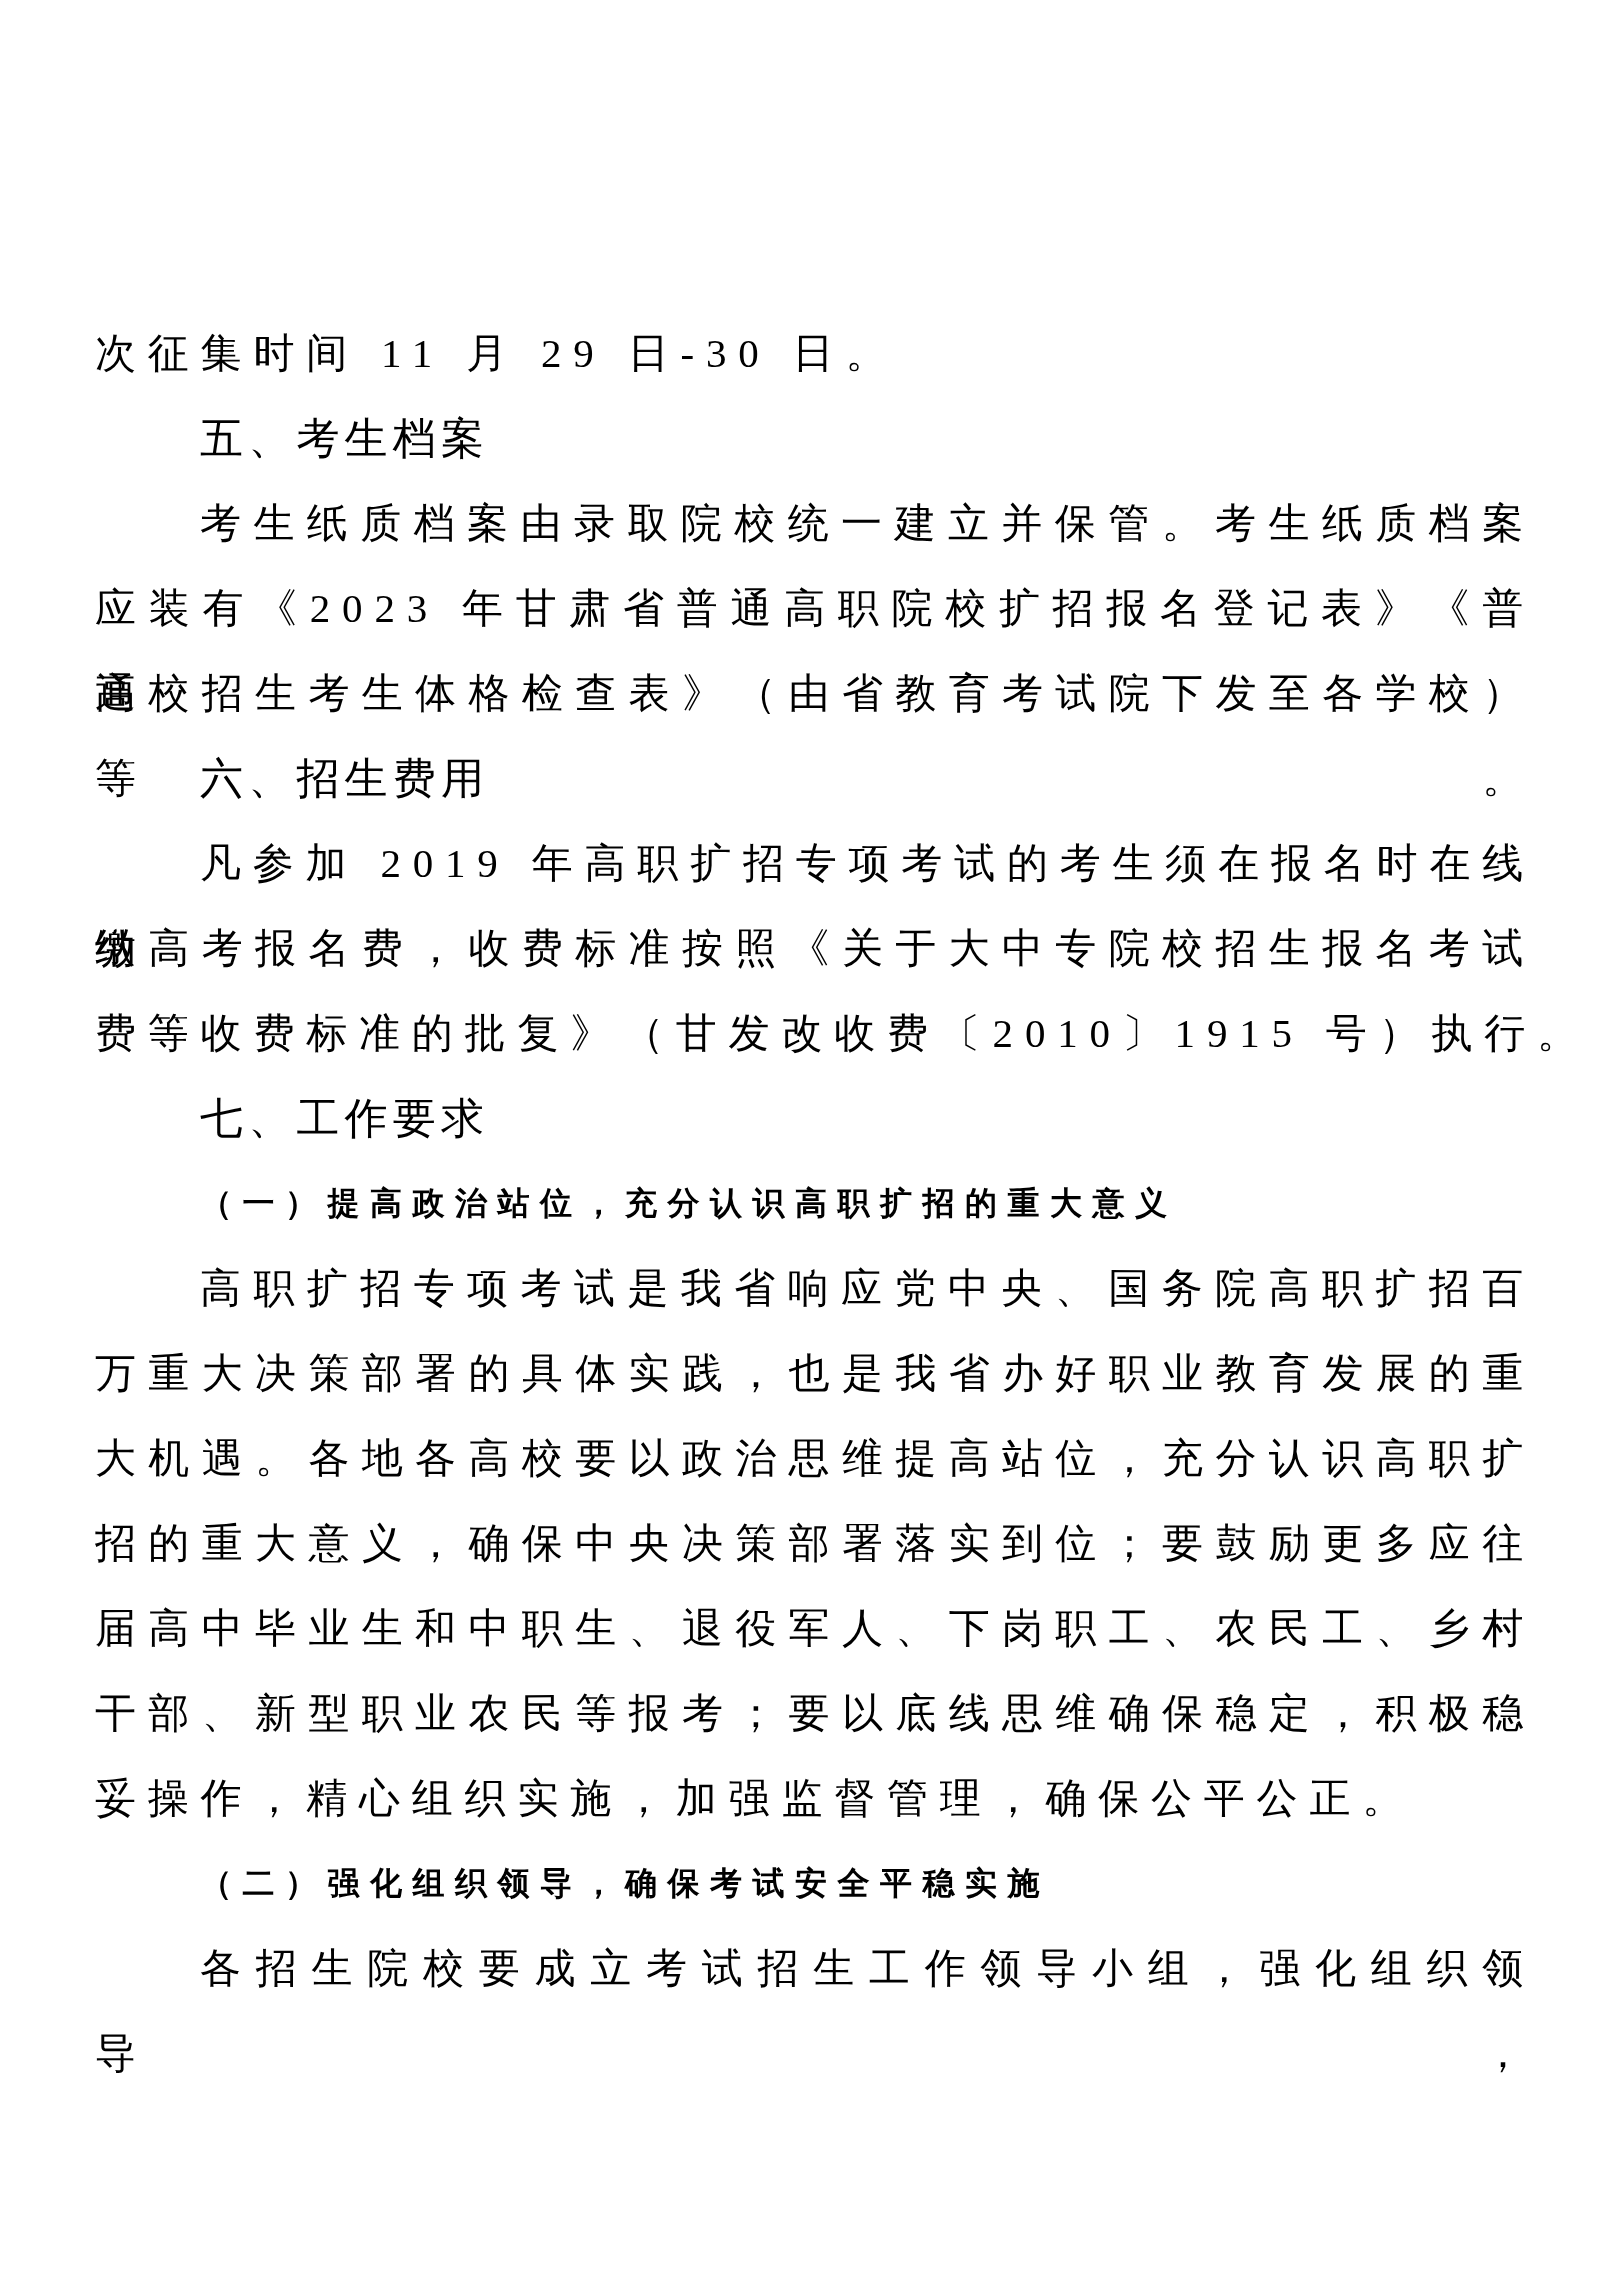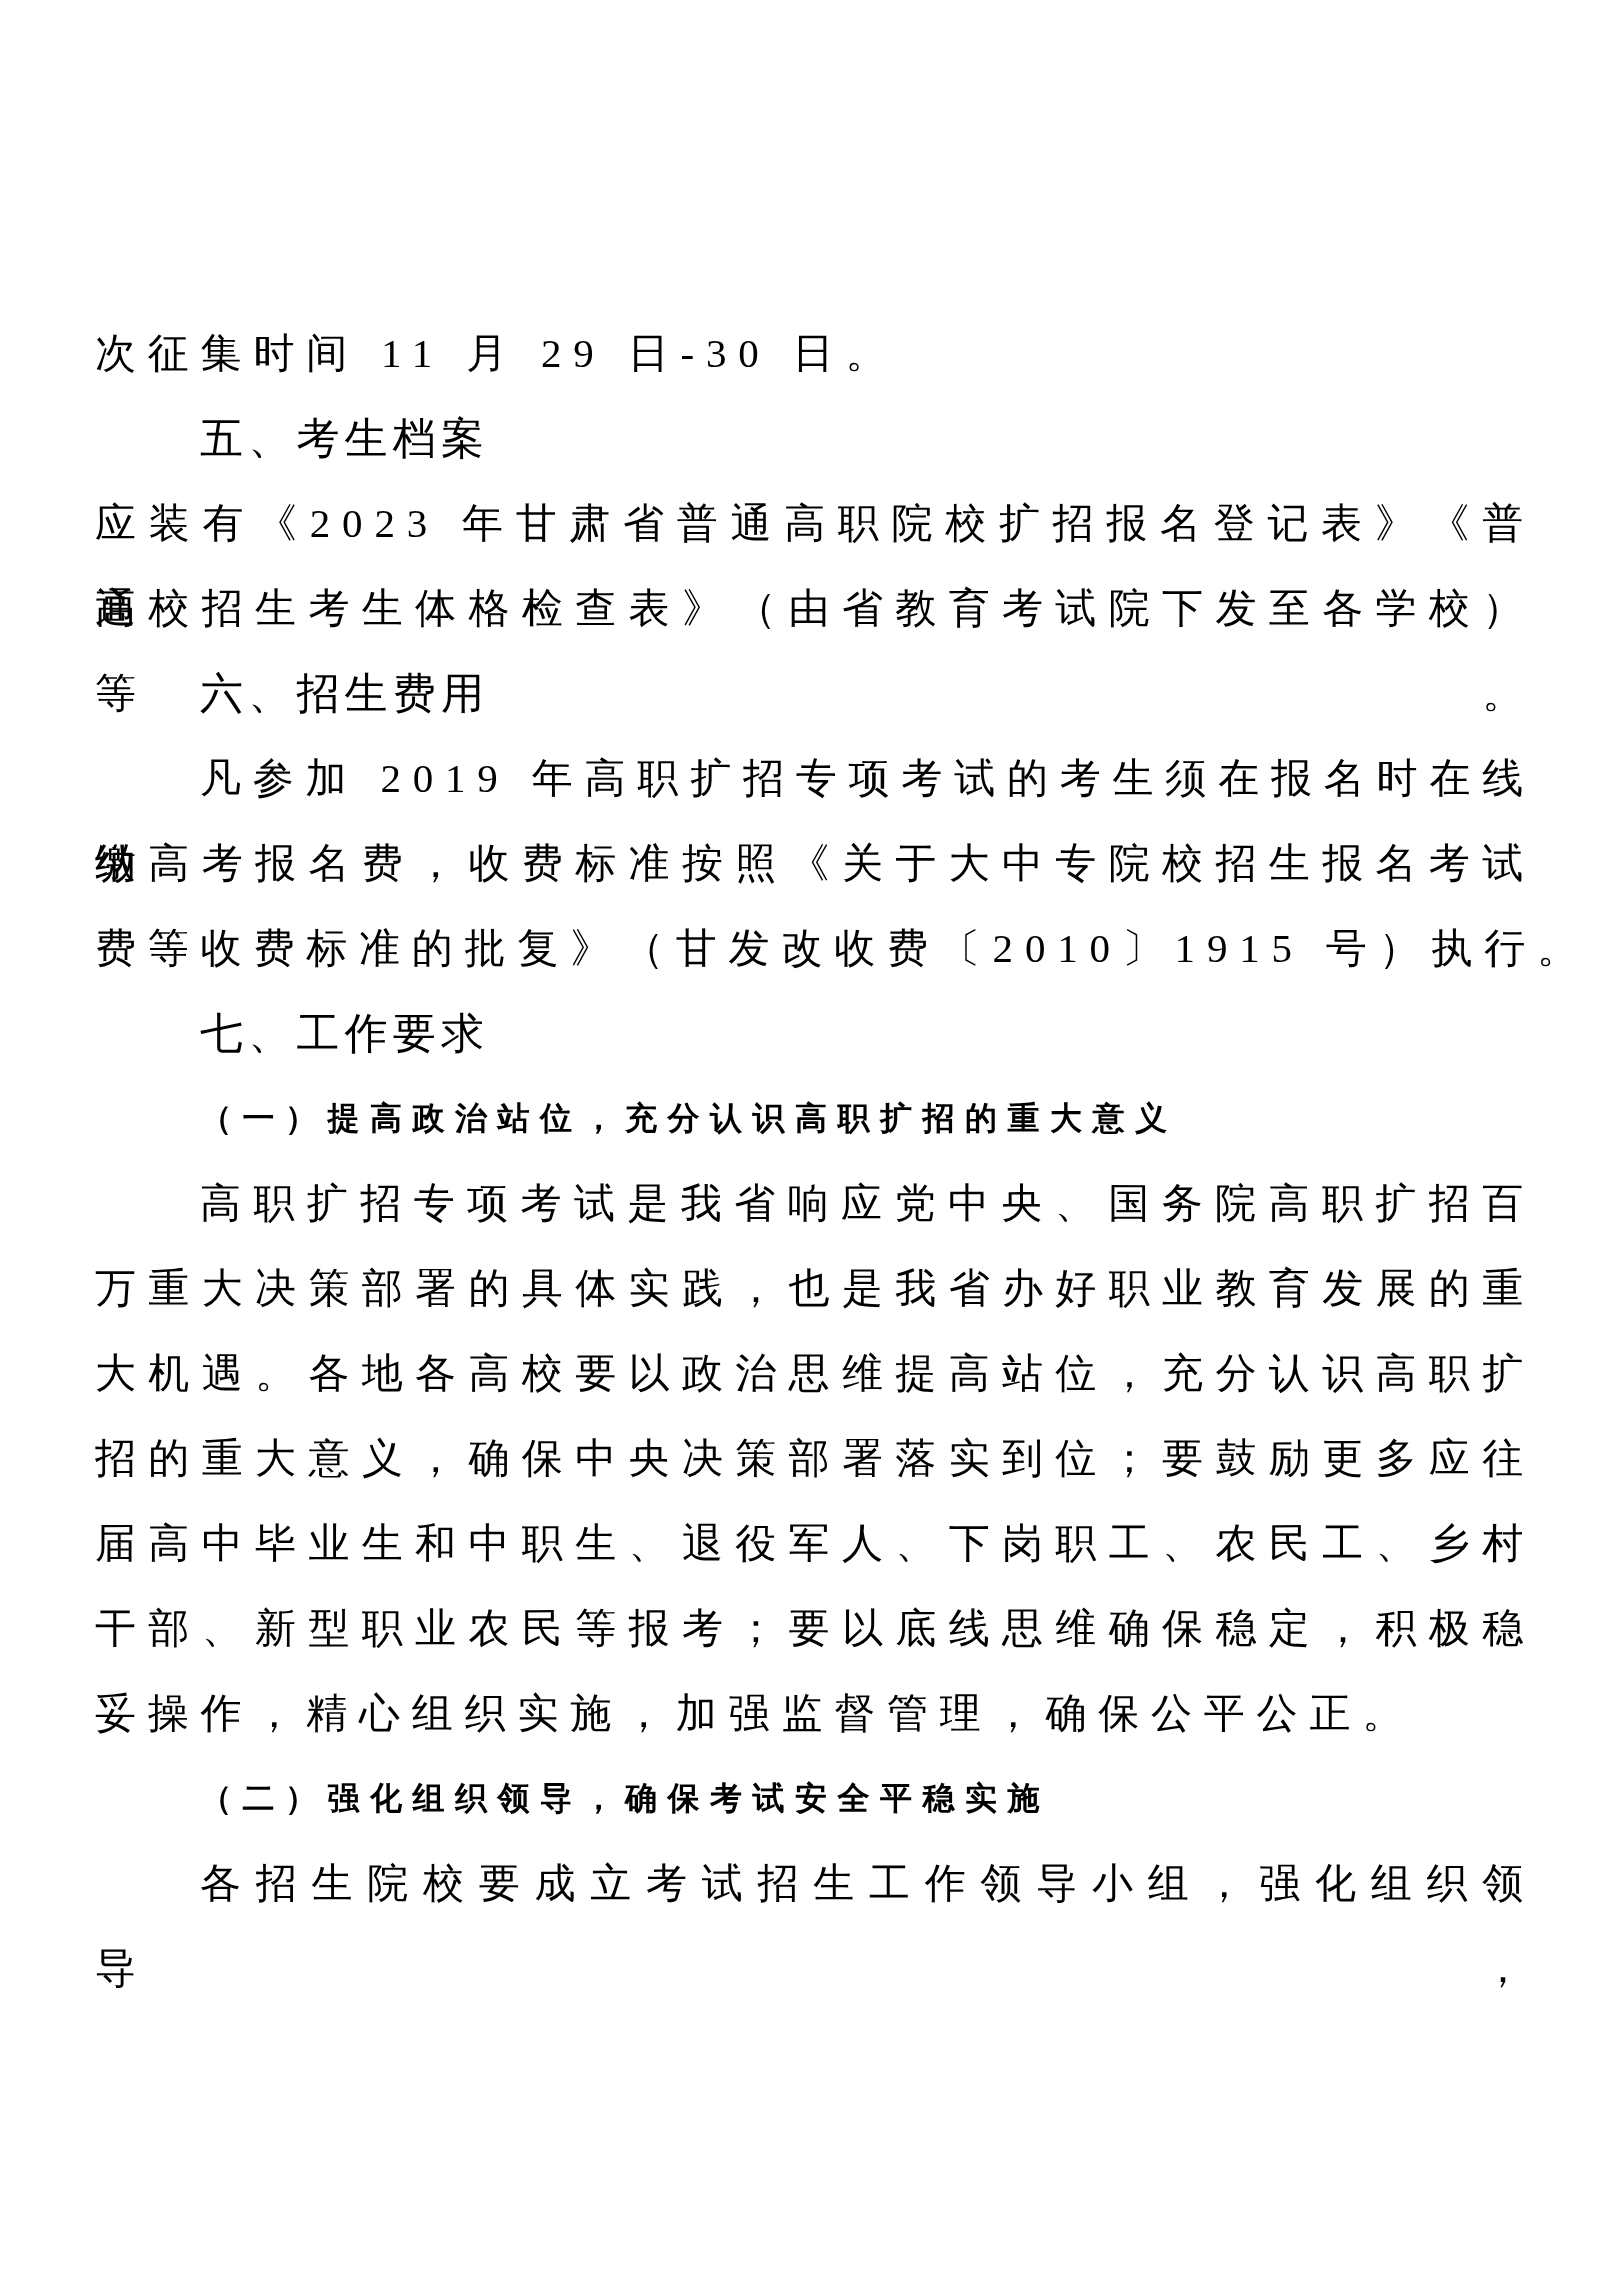--- a/index.html
+++ b/index.html
@@ -62,20 +62,21 @@
     color: #000000;
   }
 </style>
 </head>
 <body>
 
 <div class="page">
   <div class="content">
       <div class="line body">次征集时间 11 月 29 日-30 日。</div>
       <div class="line heading indent">五、考生档案</div>
+      <div class="line body indent fill">考生纸质档案由录取院校统一建立并保管。考生纸质档案</div>
       <div class="line body fill">应装有《2023 年甘肃省普通高职院校扩招报名登记表》《普通</div>
       <div class="line body fill">高校招生考生体格检查表》（由省教育考试院下发至各学校）等。</div>
       <div class="line heading indent">六、招生费用</div>
       <div class="line body indent fill">凡参加 2019 年高职扩招专项考试的考生须在报名时在线缴</div>
       <div class="line body fill">纳高考报名费，收费标准按照《关于大中专院校招生报名考试</div>
       <div class="line body">费等收费标准的批复》（甘发改收费〔2010〕1915 号）执行。</div>
       <div class="line heading indent">七、工作要求</div>
       <div class="line subheading indent">（一）提高政治站位，充分认识高职扩招的重大意义</div>
       <div class="line body indent fill">高职扩招专项考试是我省响应党中央、国务院高职扩招百</div>
       <div class="line body fill">万重大决策部署的具体实践，也是我省办好职业教育发展的重</div>

